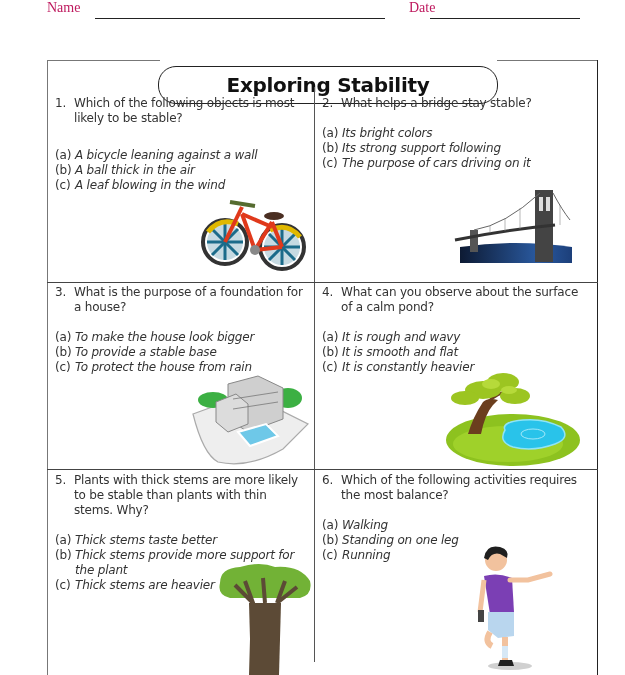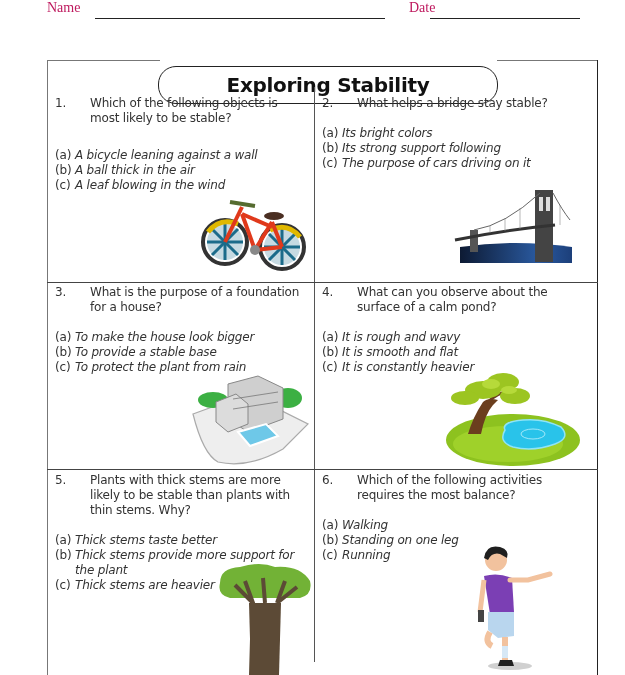--- a/index.html
+++ b/index.html
@@ -10,21 +10,21 @@
   .frame-top-l { position:absolute; left:47px; top:60px; width:113px; border-top:1.5px solid #777; }
   .frame-top-r { position:absolute; left:497px; top:60px; width:101px; border-top:1.5px solid #777; }
   .frame-left { position:absolute; left:47px; top:60px; height:615px; border-left:1.5px solid #777; }
   .frame-right { position:absolute; left:597px; top:60px; height:615px; border-left:1.5px solid #222; }
   .title-pill { position:absolute; left:158px; top:42px; width:338px; height:36px; border:1.5px solid #222; border-radius:18px; background:#fff; display:flex; align-items:center; justify-content:center; font-family:"DejaVu Sans", sans-serif; font-weight:bold; font-size:20px; color:#111; letter-spacing:-0.3px;margin-top:24px; }
   .vdiv { position:absolute; left:314px; top:87px; height:575px; border-left:1.5px solid #555; }
   .hdiv { position:absolute; left:47px; width:551px; border-top:1.5px solid #444; }
   .cell { position:absolute; font-size:12px; line-height:15px; color:#333; letter-spacing:-0.2px; }
   .q { display:flex; }
   .q .num { width:19px; flex:none; }
-  .q .txt { flex:1;margin-left:16px; }
+  .q .txt { flex:1; }
   .opts { margin-top:15px; }
   .opt { display:flex; }
   .opt .ol { flex:none; width:20px; }
   .opt .ot { flex:1;font-style:italic; }
   .art { position:absolute; }
 </style>
 </head>
 <body>
 
 <div class="hdr">
@@ -149,21 +149,21 @@
     <div class="opt">
         <span class="ol">(a)</span>
         <span class="ot">To make the house look bigger</span>
       </div>
     <div class="opt">
         <span class="ol">(b)</span>
         <span class="ot">To provide a stable base</span>
       </div>
     <div class="opt">
         <span class="ol">(c)</span>
-        <span class="ot">To protect the plant from rain</span>
+        <span class="ot">To protect the house from rain</span>
       </div>
   </div>
 </div>
 <svg class="art" style="left:188px;top:374px;" width="125" height="95" viewBox="0 0 125 95">
   <path d="M5 40 L60 20 L120 50 L95 75 Q60 95 30 88 Q15 80 5 40 Z" fill="#eeeeee" stroke="#aaa" stroke-width="1.2"></path>
   <ellipse cx="25" cy="26" rx="15" ry="8" fill="#3cb043"></ellipse>
   <ellipse cx="100" cy="24" rx="14" ry="10" fill="#3cb043"></ellipse>
   <path d="M40 10 L70 2 L95 14 L95 45 L60 58 L40 45 Z" fill="#cfcfcf" stroke="#888" stroke-width="1"></path>
   <path d="M28 28 L48 20 L60 30 L60 50 L40 58 L28 48 Z" fill="#dcdcdc" stroke="#888" stroke-width="1"></path>
   <g stroke="#777" stroke-width="0.8">

